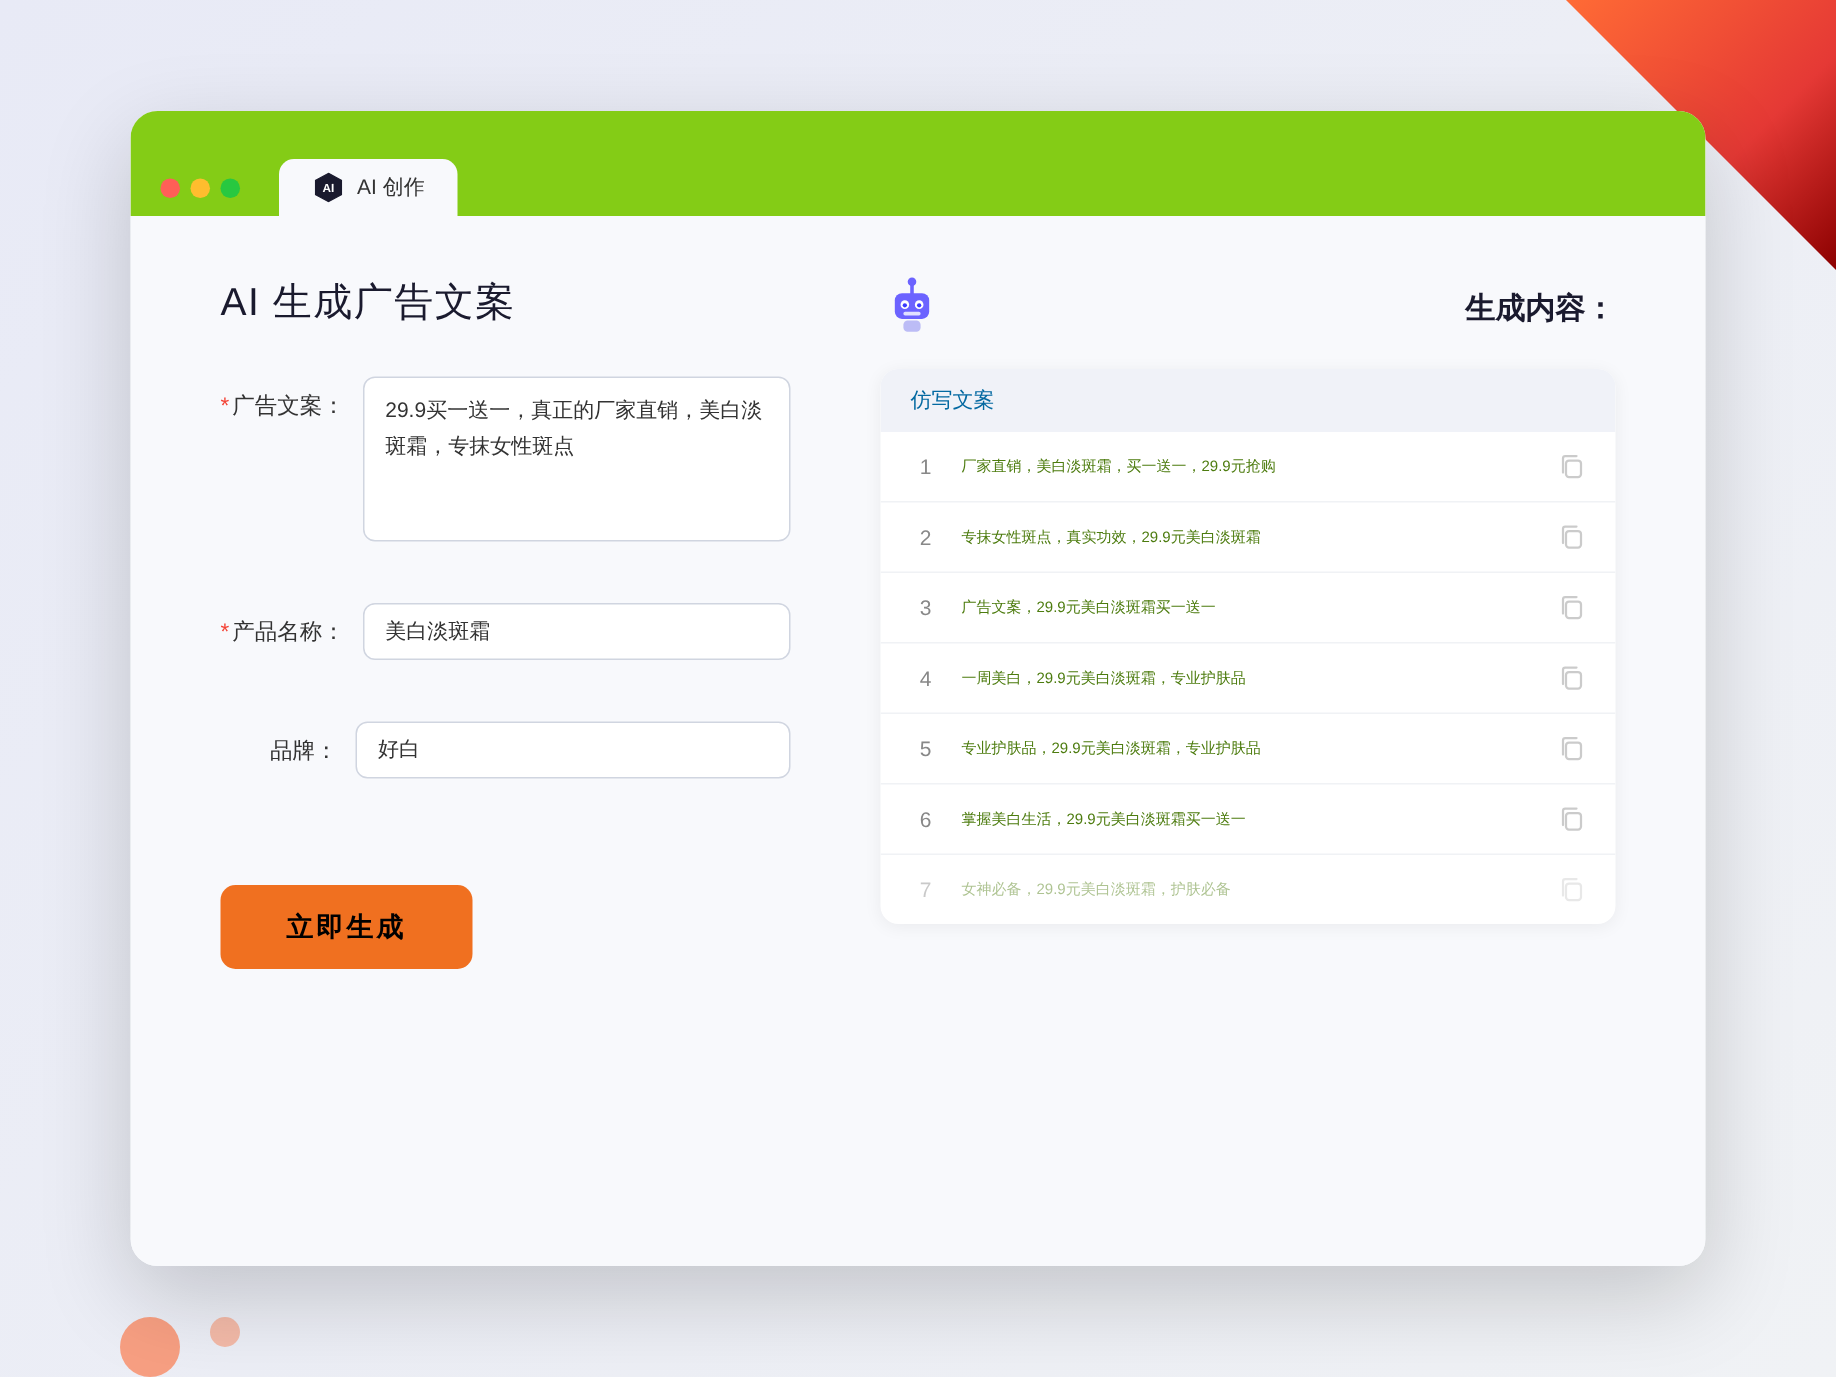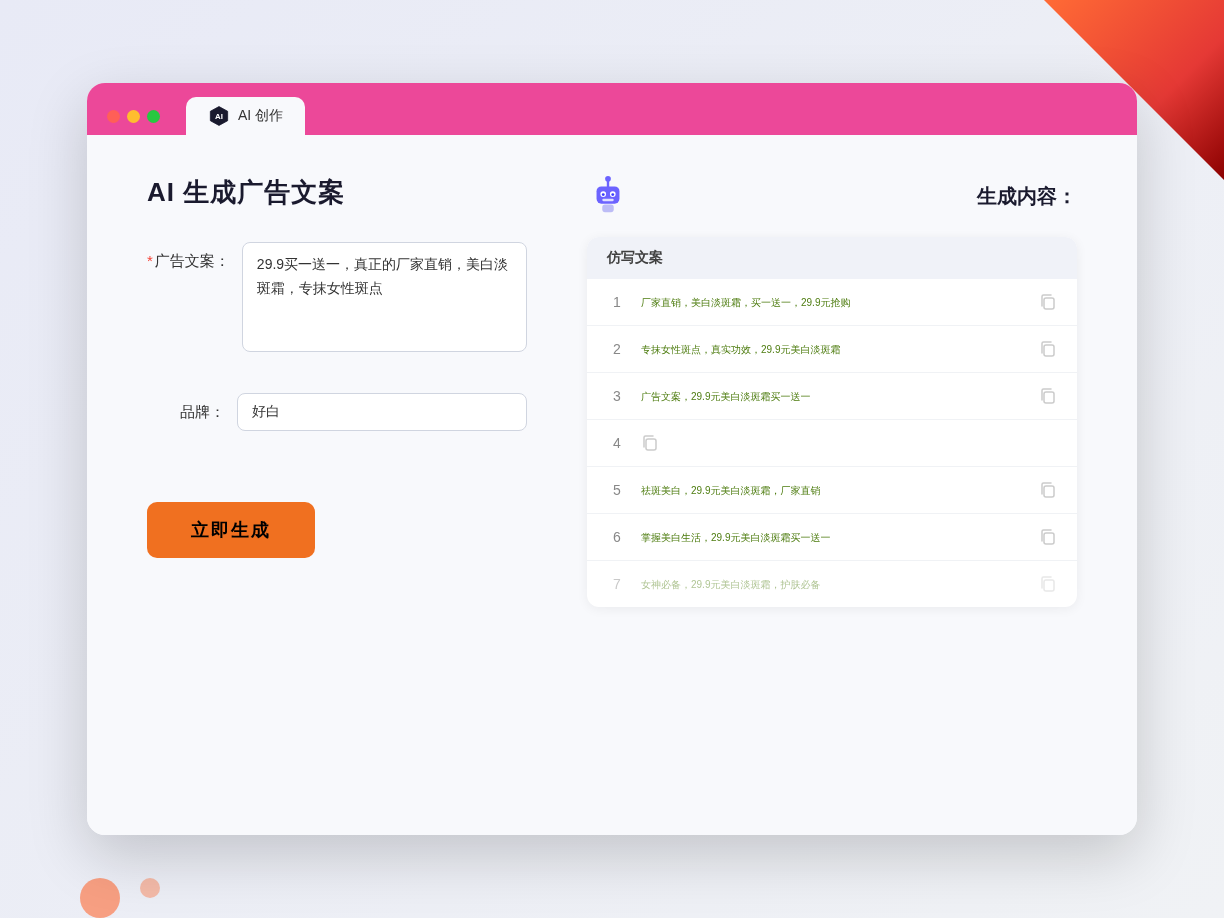--- a/index.html
+++ b/index.html
@@ -55,22 +55,22 @@
       background: #f8f9fc;
       border-radius: 18px;
       box-shadow: 0 20px 60px rgba(0,0,0,0.18);
       overflow: hidden;
       position: relative;
       z-index: 1;
     }
 
     
     .browser-chrome {
-      background: #ec4899;
-      padding: 14px 20px 0 20px;
+      background: #84cc16;
+      padding: 32px 20px 0 20px;
       display: flex;
       align-items: center;
       gap: 16px;
     }
 
     .traffic-lights {
       display: flex;
       gap: 7px;
       align-items: center;
     }
@@ -121,21 +121,21 @@
       gap: 60px;
     }
 
     
     .left-panel {
       flex: 0 0 380px;
     }
 
     .page-title {
       font-size: 26px;
-      font-weight: 700;
+      font-weight: 400;
       color: #1a1a2e;
       margin-bottom: 32px;
       letter-spacing: 1px;
     }
 
     .form-row {
       display: flex;
       align-items: flex-start;
       margin-bottom: 41px;
     }
@@ -217,22 +217,22 @@
       border-radius: 12px;
       overflow: hidden;
       box-shadow: 0 2px 12px rgba(0,0,0,0.06);
       width: 100%;
     }
 
     .result-table-header {
       background: #f0f2f8;
       padding: 12px 20px;
       font-size: 14px;
-      font-weight: 700;
-      color: #404040;
+      font-weight: 400;
+      color: #0369a1;
     }
 
     .result-row {
       display: flex;
       align-items: center;
       padding: 14px 20px;
       border-bottom: 1px solid #f0f2f5;
       gap: 14px;
     }
 
@@ -300,20 +300,26 @@
 
       
       <div class="form-row">
         <label class="form-label">
           <span class="required-star">*</span>广告文案：
         </label>
         <textarea class="form-input" style="">29.9买一送一，真正的厂家直销，美白淡斑霜，专抹女性斑点</textarea>
       </div>
 
       
+      <div class="form-row">
+        <label class="form-label">
+          <span class="required-star">*</span>产品名称：
+        </label>
+        <input type="text" class="form-input" value="美白淡斑霜" style="">
+      </div>
 
       
       <div class="form-row">
         <label class="form-label">品牌：</label>
         <input type="text" class="form-input" value="好白" style="">
       </div>
 
       
       <button class="btn-generate">立即生成</button>
     </div>
@@ -365,29 +371,30 @@
           <span class="row-num">3</span>
           <span class="row-text">广告文案，29.9元美白淡斑霜买一送一</span>
           <svg class="copy-icon" viewBox="0 0 18 18" fill="none" xmlns="http://www.w3.org/2000/svg">
             <rect x="5" y="5" width="10" height="11" rx="2" stroke="#999" stroke-width="1.5"></rect>
             <path d="M3 13V3.5C3 2.67 3.67 2 4.5 2H12" stroke="#999" stroke-width="1.5" stroke-linecap="round"></path>
           </svg>
         </div>
 
         <div class="result-row">
           <span class="row-num">4</span>
+          <span class="row-text">一周美白，29.9元美白淡斑霜，专业护肤品</span>
           <svg class="copy-icon" viewBox="0 0 18 18" fill="none" xmlns="http://www.w3.org/2000/svg">
             <rect x="5" y="5" width="10" height="11" rx="2" stroke="#999" stroke-width="1.5"></rect>
             <path d="M3 13V3.5C3 2.67 3.67 2 4.5 2H12" stroke="#999" stroke-width="1.5" stroke-linecap="round"></path>
           </svg>
         </div>
 
         <div class="result-row">
           <span class="row-num">5</span>
-          <span class="row-text">祛斑美白，29.9元美白淡斑霜，厂家直销</span>
+          <span class="row-text">专业护肤品，29.9元美白淡斑霜，专业护肤品</span>
           <svg class="copy-icon" viewBox="0 0 18 18" fill="none" xmlns="http://www.w3.org/2000/svg">
             <rect x="5" y="5" width="10" height="11" rx="2" stroke="#999" stroke-width="1.5"></rect>
             <path d="M3 13V3.5C3 2.67 3.67 2 4.5 2H12" stroke="#999" stroke-width="1.5" stroke-linecap="round"></path>
           </svg>
         </div>
 
         <div class="result-row">
           <span class="row-num">6</span>
           <span class="row-text">掌握美白生活，29.9元美白淡斑霜买一送一</span>
           <svg class="copy-icon" viewBox="0 0 18 18" fill="none" xmlns="http://www.w3.org/2000/svg">

